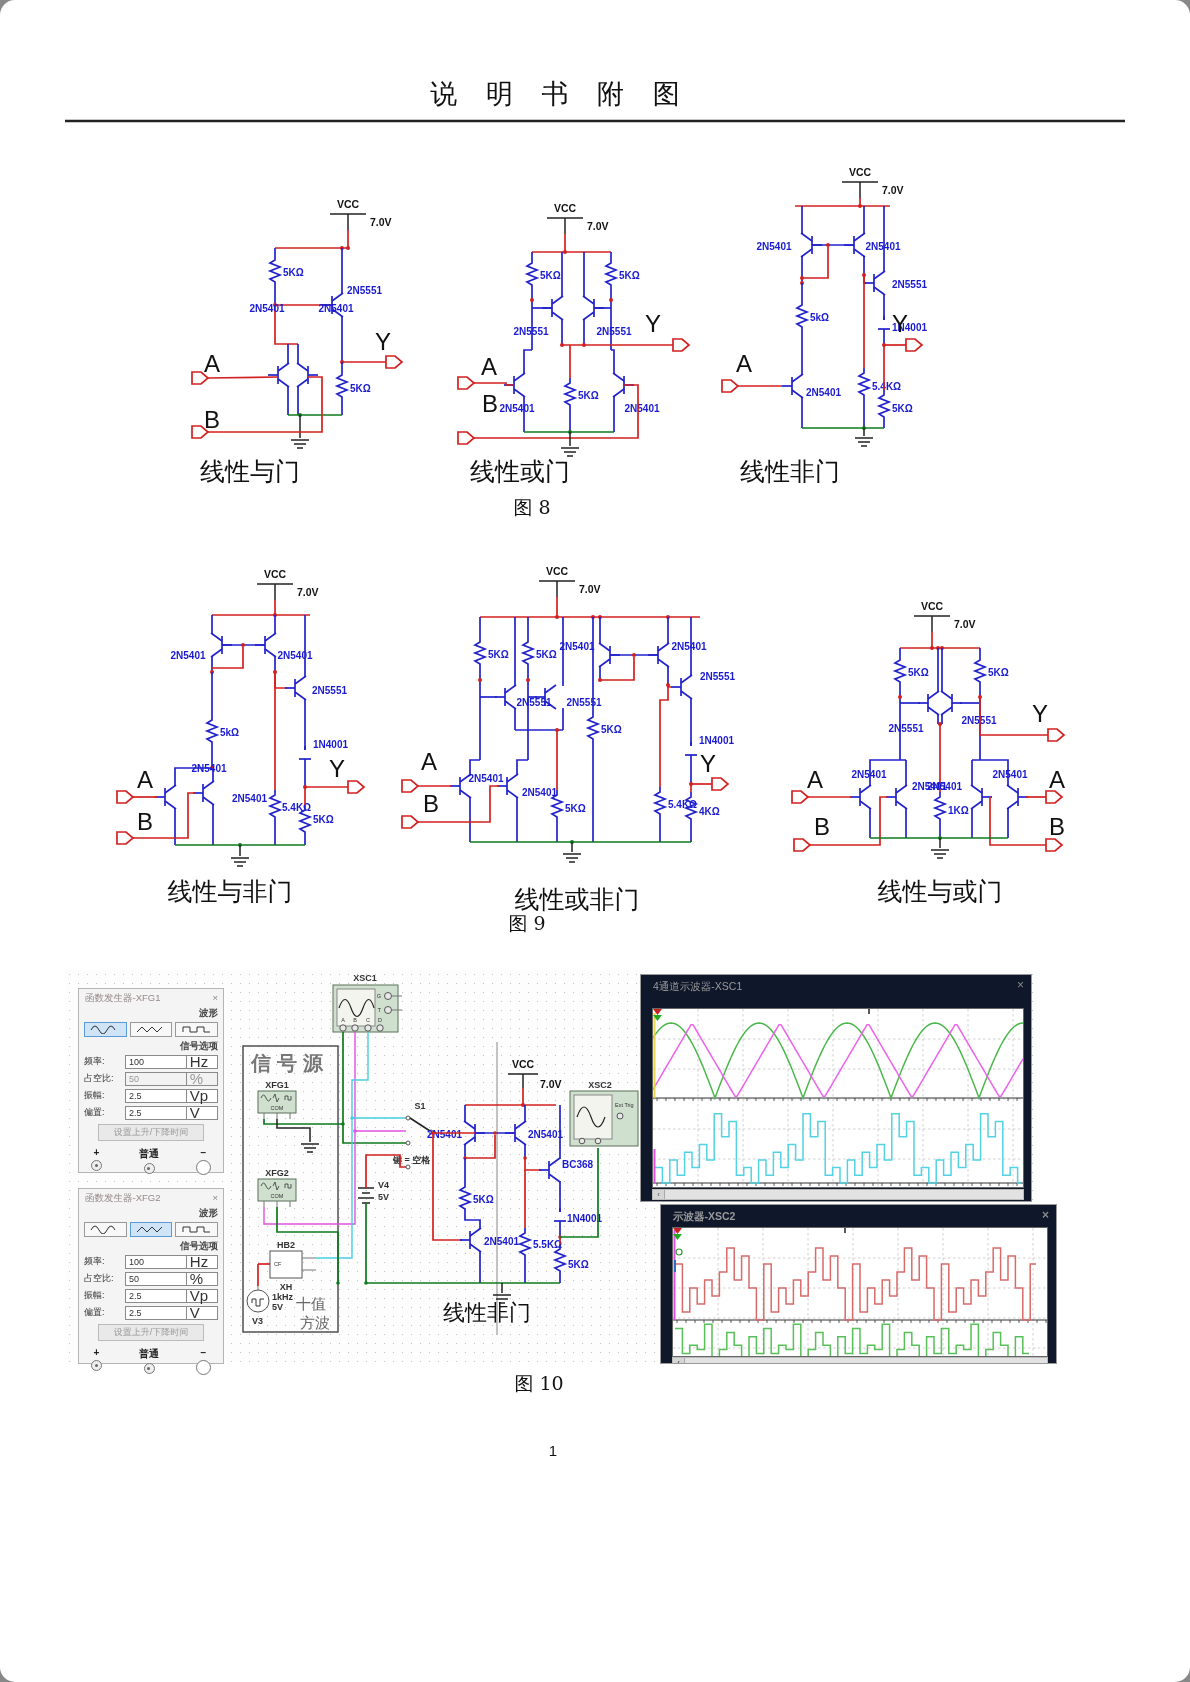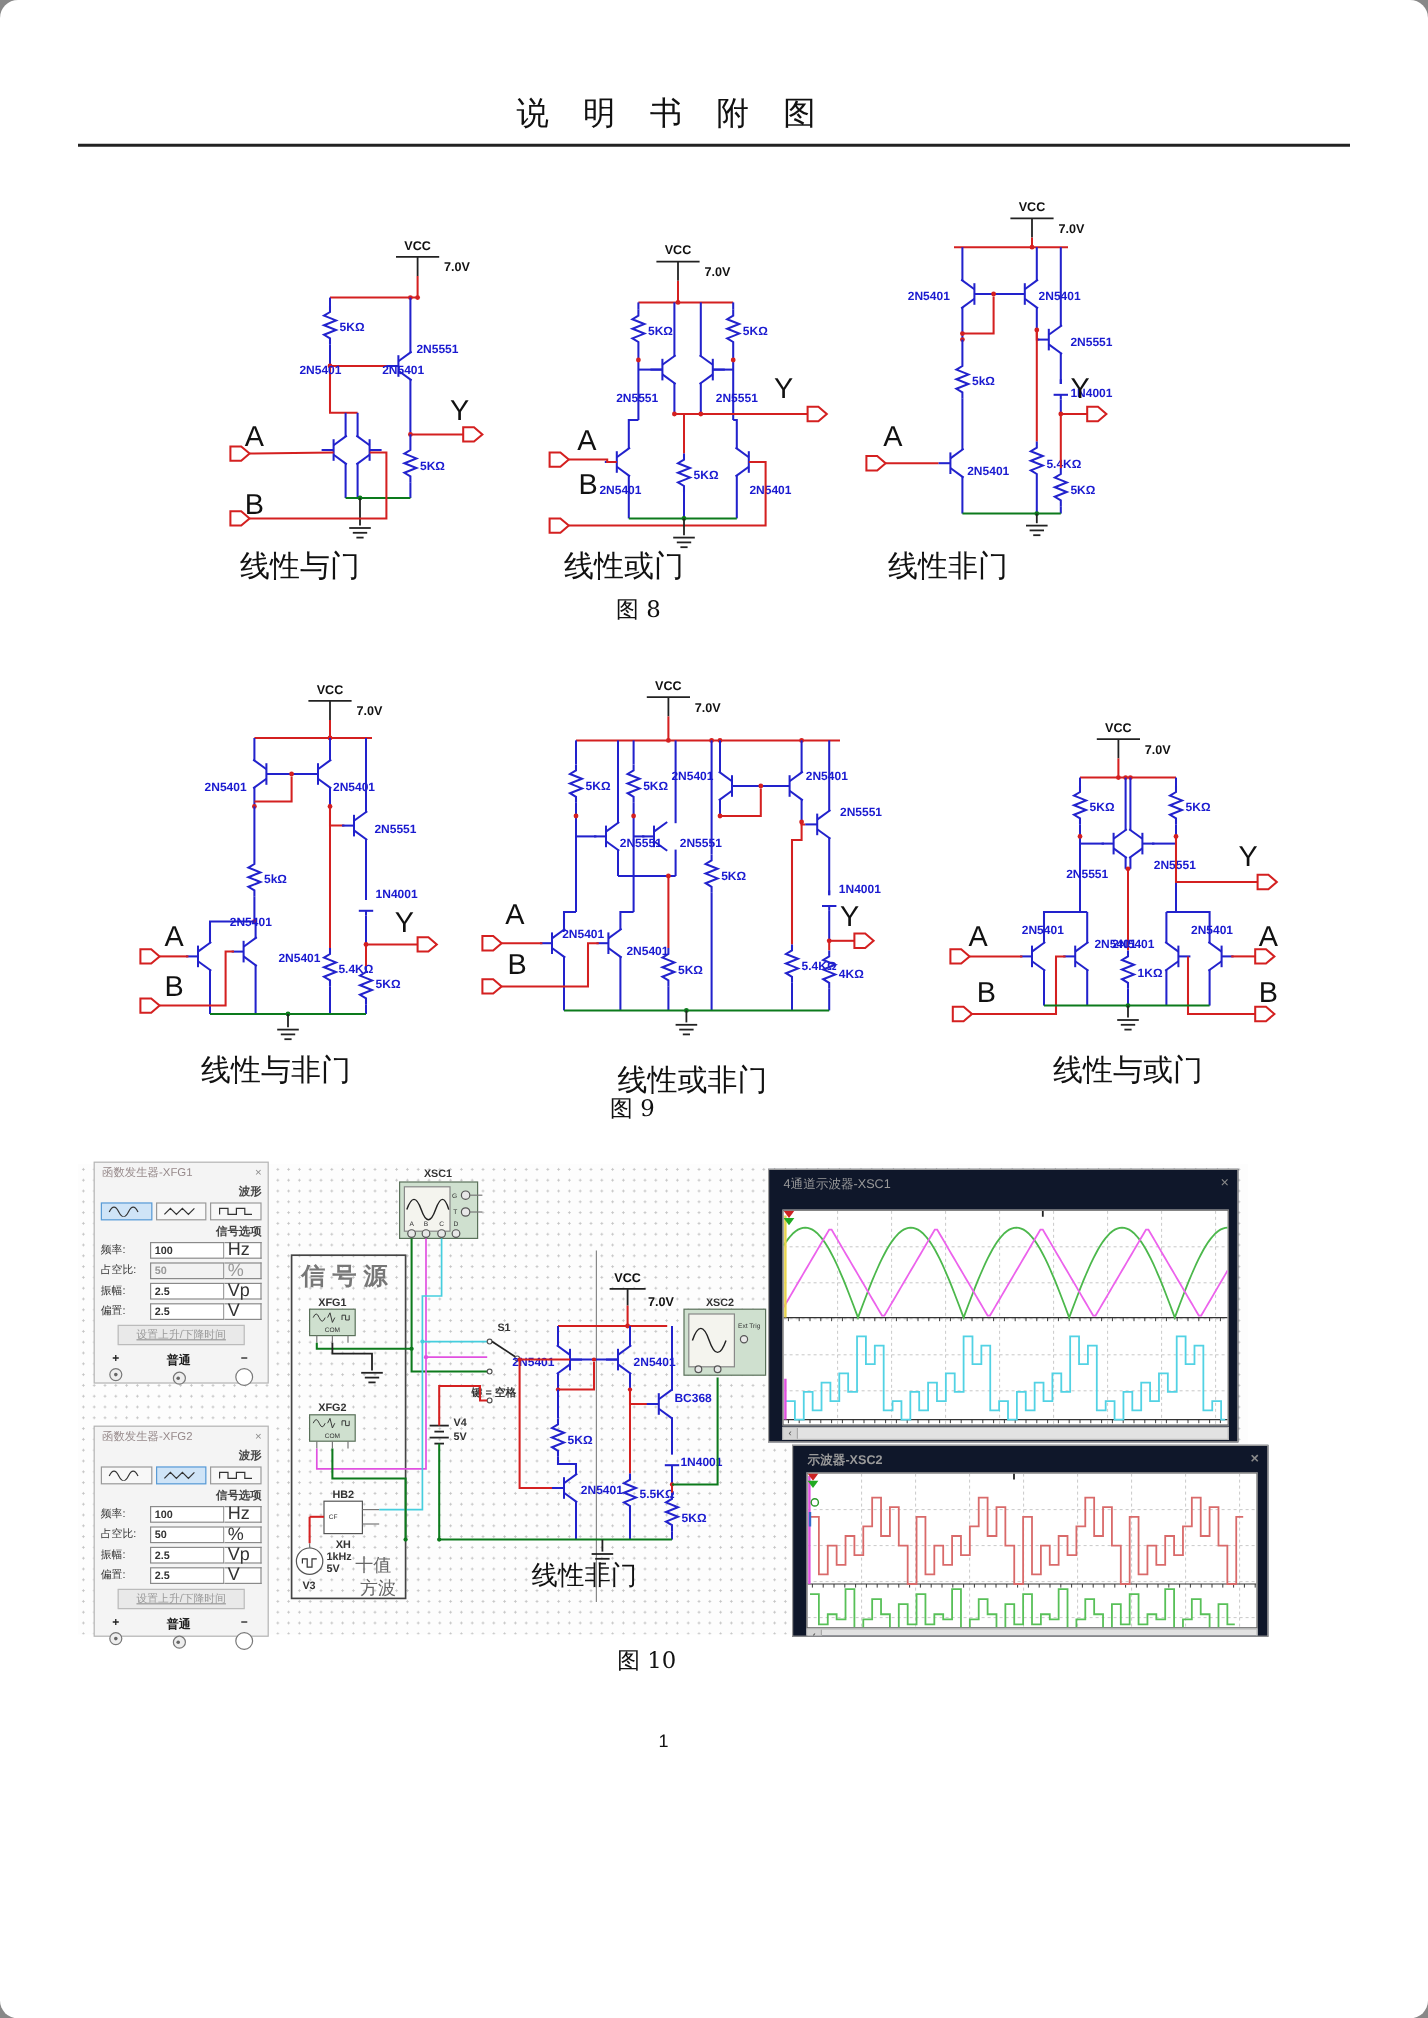--- a/index.html
+++ b/index.html
@@ -27,24 +27,24 @@
       background-image:radial-gradient(#c3c3c3 0.8px, transparent 0.9px);background-size:9px 9px;}
   .panel{position:absolute;width:144px;background:#f4f4f4;border:1px solid #b5b5b5;font-size:9.5px;color:#333;}
   .ptitle{height:17px;line-height:17px;padding:0 6px;color:#96898a;font-size:9.5px;position:relative;}
   .pclose{position:absolute;right:5px;top:0;color:#888;cursor:default;}
   .psec{padding:1px 5px 0 5px;font-weight:bold;color:#444;text-align:right;}
   .wbtns{display:flex;gap:3px;padding:2px 5px;}
   .wbtn{flex:1;height:13px;border:1px solid #999;background:#f8f8f8;display:flex;align-items:center;justify-content:center;}
   .wbtn.sel{border:1px solid #5a9bd5;background:#cfe4f7;}
   .prow{display:flex;align-items:center;padding:1.5px 5px;}
   .prow .pl{width:44px;font-size:9px;}
-  .prow .pv{width:58px;height:12px;border:1px solid #8a8a8a;background:#fff;font-size:9px;padding:0 3px;line-height:12px;font-weight:bold;}
+  .prow .pv{width:58px;height:12px;border:1px solid #8a8a8a;background:#fff;font-size:9px;padding:0 3px;line-height:12px;}
   .prow .pu{width:26px;height:12px;border:1px solid #8a8a8a;border-left:none;background:#fff;font-size:15px;padding:0 3px;line-height:12px;}
   .prow.dis .pv,.prow.dis .pu{color:#999;background:#f2f2f2;}
-  .risebtn{margin:3px auto 2px auto;display:block;width:104px;height:15px;border:1px solid #bbb;background:#e9e9e9;color:#999;font-size:9px;text-align:center;line-height:15px;text-decoration:underline;}
+  .risebtn{margin:3px auto 2px auto;display:block;width:104px;height:15px;border:1px solid #bbb;background:#e9e9e9;color:#999;font-size:9px;text-align:center;line-height:15px;}
   .terms{display:flex;justify-content:space-between;align-items:flex-start;padding:4px 12px 6px 12px;}
   .term{text-align:center;font-size:10px;font-weight:bold;color:#222;}
   .rad{width:9px;height:9px;border:1px solid #777;border-radius:50%;margin:2px auto 0 auto;position:relative;background:#eee;}
   .rad::after{content:"";position:absolute;left:2.5px;top:2.5px;width:3px;height:3px;border-radius:50%;background:#666;}
   .bigring{width:13px;height:13px;border:1px solid #777;border-radius:50%;margin:2px auto 0 auto;background:#fff;}
   .scopewin{position:absolute;background:#0f172a;border:1px solid #9a9a9a;overflow:hidden;}
   .stitle{position:absolute;left:12px;top:5px;color:#9a9a9a;font-size:10.5px;}
   .sclose{position:absolute;right:7px;top:3px;color:#8a8a8a;font-size:12px;}
   .sdisp{position:absolute;background:#fff;border:1px solid #666;}
   .sbar{position:absolute;background:#e2e2e2;border:1px solid #bbb;font-size:8px;color:#555;}
@@ -668,21 +668,21 @@
         <circle cx="620" cy="1116" r="3" fill="#e8e8e8" stroke="#555"></circle>
         <circle cx="582" cy="1141" r="2.8" fill="#e8e8e8" stroke="#555"></circle>
         <circle cx="598" cy="1141" r="2.8" fill="#e8e8e8" stroke="#555"></circle>
       </g>
     </g>
 
     <text class="fig" x="539" y="1390" text-anchor="middle">图 10</text>
     <text x="553" y="1456" text-anchor="middle" font-size="15" fill="#111">1</text>
   </svg>
 
-  <div class="panel" style="left:78px;top:968px;height:183px;">
+  <div class="panel" style="left:78px;top:988px;height:183px;">
     <div class="ptitle"><span>函数发生器-XFG1</span>
       <span class="pclose">×</span></div>
     <div class="psec">波形</div>
     <div class="wbtns">
       <div class="wbtn sel">
           <svg width="30" height="9">
             <path d="M1,5 q4,-8 8,0 q4,8 8,0 q4,-8 8,0" stroke="#333" fill="none"></path>
           </svg>
         </div>
       <div class="wbtn">

